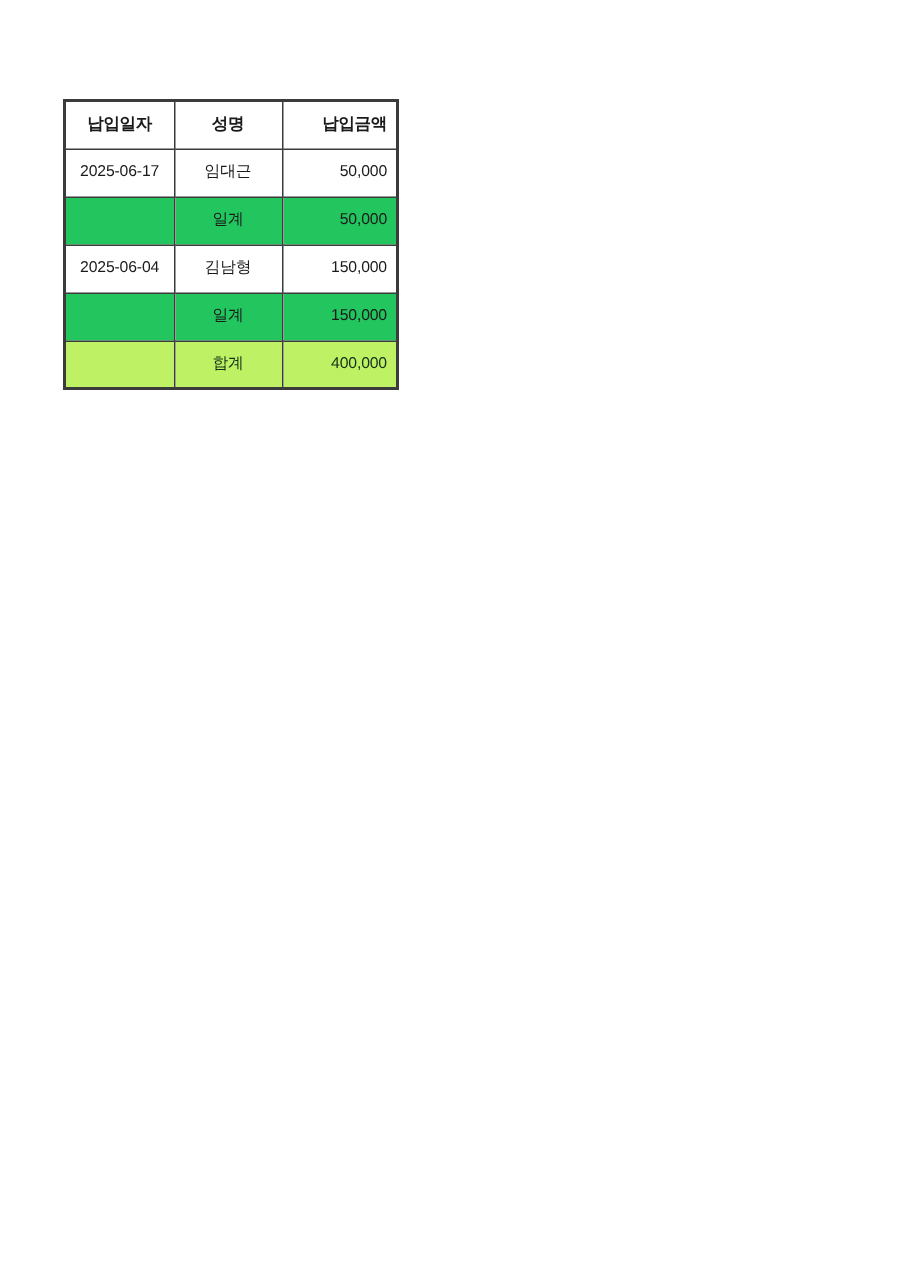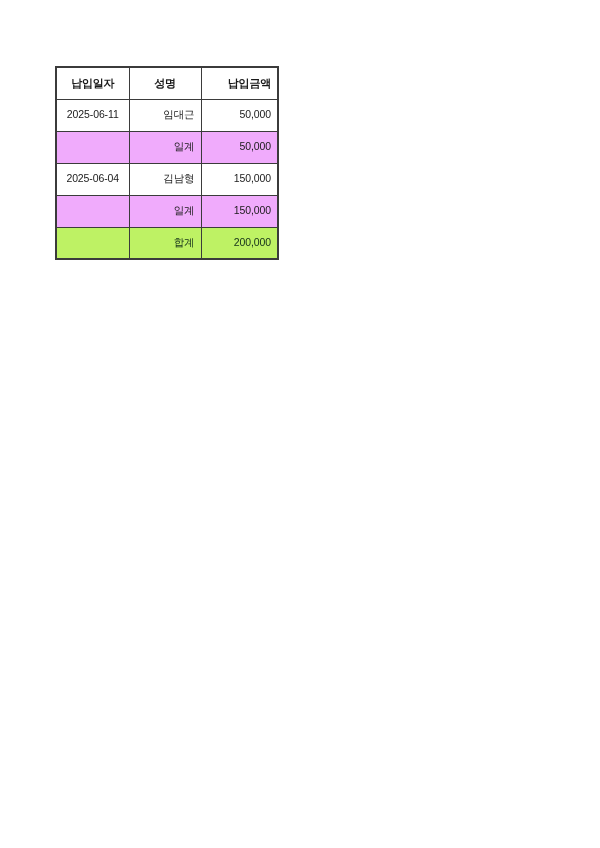--- a/index.html
+++ b/index.html
@@ -19,21 +19,21 @@
     position: absolute;
     left: 0;
     top: 0;
     width: 600px;
     height: 848px;
     background: #ffffff;
   }
 
   #payment-table-wrap {
     position: absolute;
-    left: 55px;
+    left: 42px;
     top: 66px;
   }
 
   table.payment-table {
     border-collapse: collapse;
     table-layout: fixed;
     background: #ffffff;
   }
 
   table.payment-table td,
@@ -62,26 +62,26 @@
     background: #ffffff;
     font-size: 11px;
     letter-spacing: -0.2px;
   }
   tr.header-row th.amount-head {
     text-align: right;
   }
 
   
   td.cell-date   { text-align: center; letter-spacing: -0.1px; }
-  td.cell-name   { text-align: right; letter-spacing: -0.1px; }
+  td.cell-name   { text-align: center; letter-spacing: -0.1px; }
   td.cell-amount { text-align: right;  letter-spacing: -0.1px; padding-right: 7px; }
 
   
   tr.subtotal-row td {
-    background: #f0abfc;
+    background: #22c55e;
   }
 
   
   tr.total-row td {
     background: #bef264;
     color: #15301a;
   }
 
   
   table.payment-table {
@@ -103,21 +103,21 @@
       <thead>
         <tr class="header-row">
           <th class="date-head">납입일자</th>
           <th class="name-head">성명</th>
           <th class="amount-head">납입금액</th>
         </tr>
       </thead>
       <tbody>
 
         <tr class="data-row">
-          <td class="cell-date">2025-06-11</td>
+          <td class="cell-date">2025-06-17</td>
           <td class="cell-name">임대근</td>
           <td class="cell-amount">50,000</td>
         </tr>
 
         <tr class="subtotal-row">
           <td class="cell-date"></td>
           <td class="cell-name">일계</td>
           <td class="cell-amount">50,000</td>
         </tr>
 
@@ -129,20 +129,20 @@
 
         <tr class="subtotal-row">
           <td class="cell-date"></td>
           <td class="cell-name">일계</td>
           <td class="cell-amount">150,000</td>
         </tr>
 
         <tr class="total-row">
           <td class="cell-date"></td>
           <td class="cell-name">합계</td>
-          <td class="cell-amount">200,000</td>
+          <td class="cell-amount">400,000</td>
         </tr>
 
       </tbody>
     </table>
   </div>
 
 </div>
 
 </body></html>

